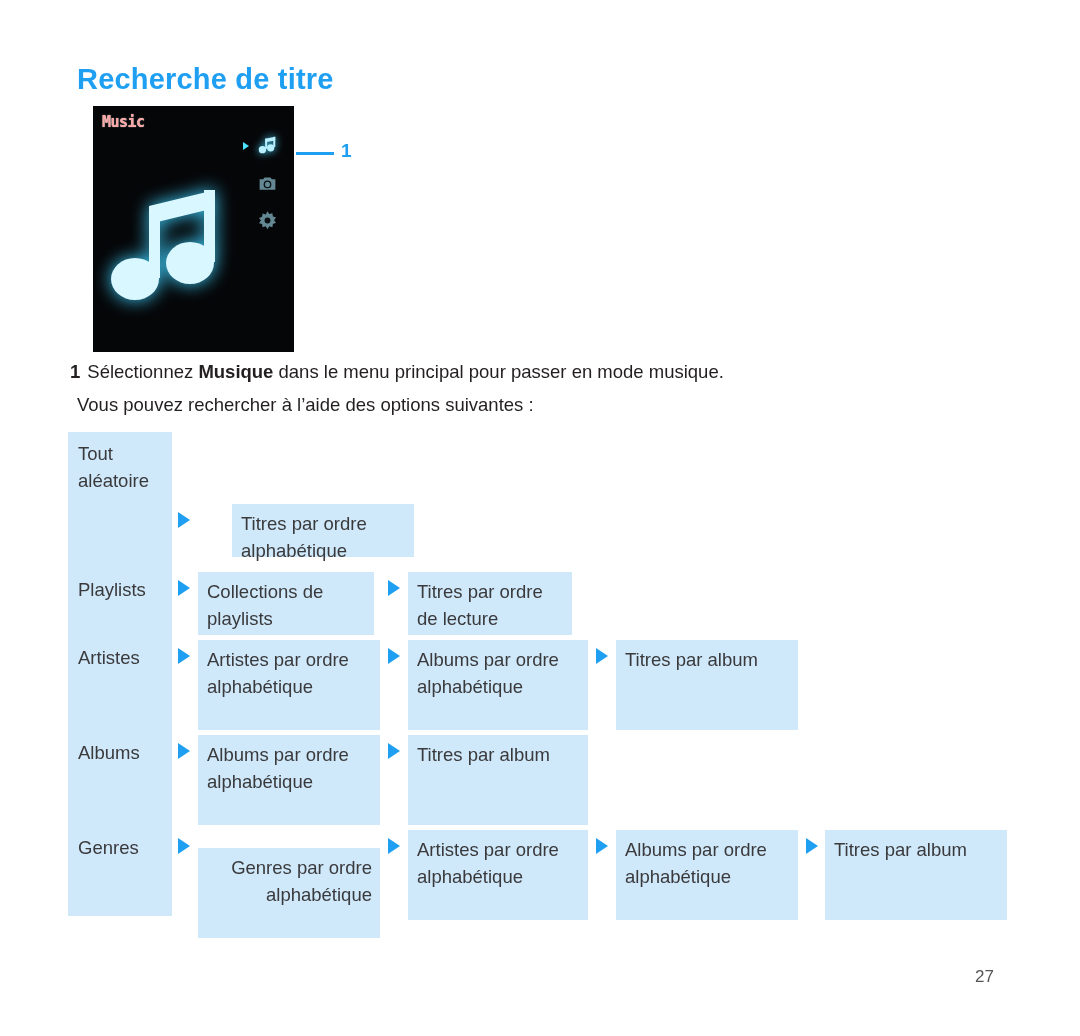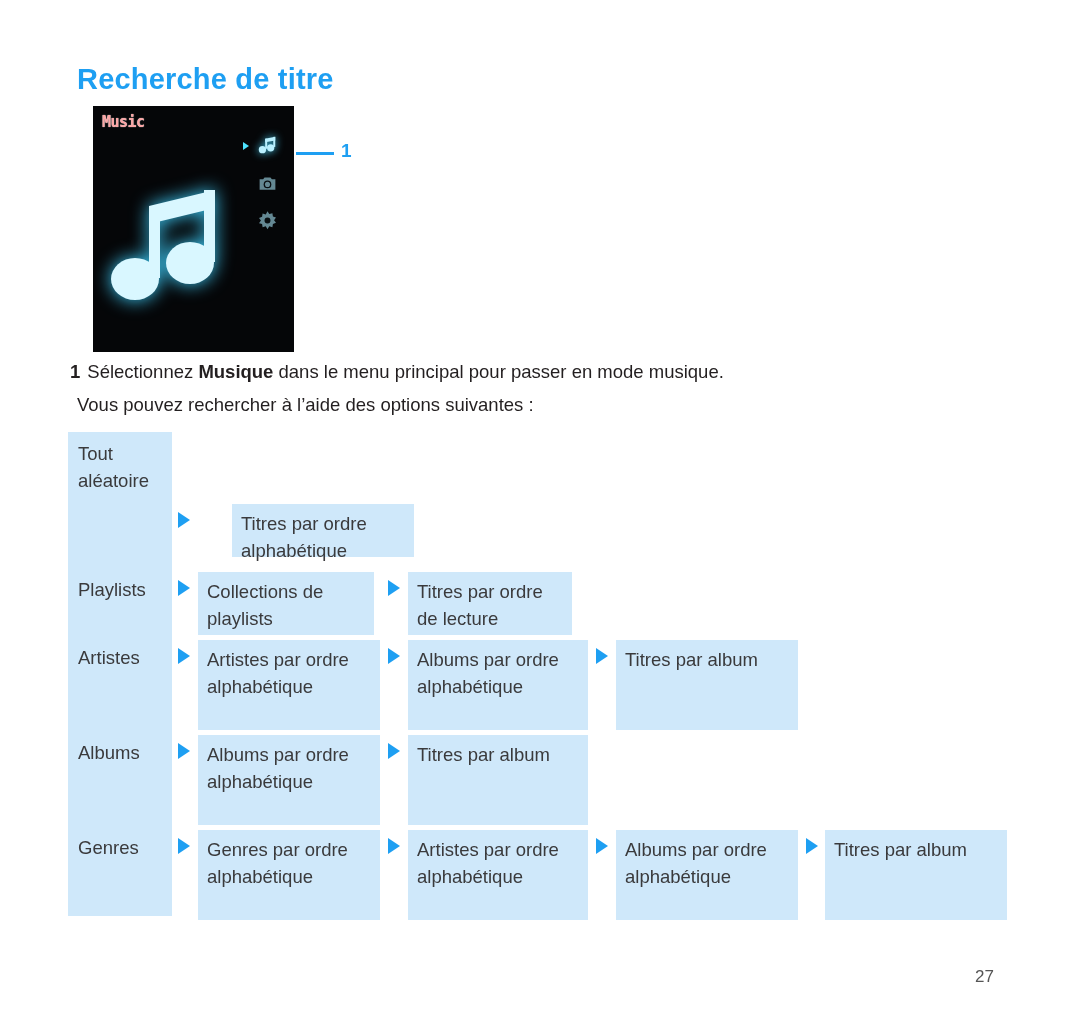--- a/index.html
+++ b/index.html
@@ -272,21 +272,21 @@
   <div class="cell" style="left:548px; top:208px; width:182px; height:90px;">Titres par album</div>
 
   <div class="col1-label" style="top:307px;">Albums</div>
   <div class="arrow" style="left:110px; top:311px;"></div>
   <div class="cell" style="left:130px; top:303px; width:182px; height:90px;">Albums par ordre alphabétique</div>
   <div class="arrow" style="left:320px; top:311px;"></div>
   <div class="cell" style="left:340px; top:303px; width:180px; height:90px;">Titres par album</div>
 
   <div class="col1-label" style="top:402px;">Genres</div>
   <div class="arrow" style="left:110px; top:406px;"></div>
-  <div class="cell" style="left:130px; top:398px; width:182px; height:90px;">Genres par ordre alphabétique</div>
+  <div class="cell" style="left:130px; top:416px; width:182px; height:90px;text-align:right;">Genres par ordre alphabétique</div>
   <div class="arrow" style="left:320px; top:406px;"></div>
   <div class="cell" style="left:340px; top:398px; width:180px; height:90px;">Artistes par ordre alphabétique</div>
   <div class="arrow" style="left:528px; top:406px;"></div>
   <div class="cell" style="left:548px; top:398px; width:182px; height:90px;">Albums par ordre alphabétique</div>
   <div class="arrow" style="left:738px; top:406px;"></div>
   <div class="cell" style="left:757px; top:398px; width:182px; height:90px;">Titres par album</div>
 
 </div>
 
 <div class="page-number">27</div>

